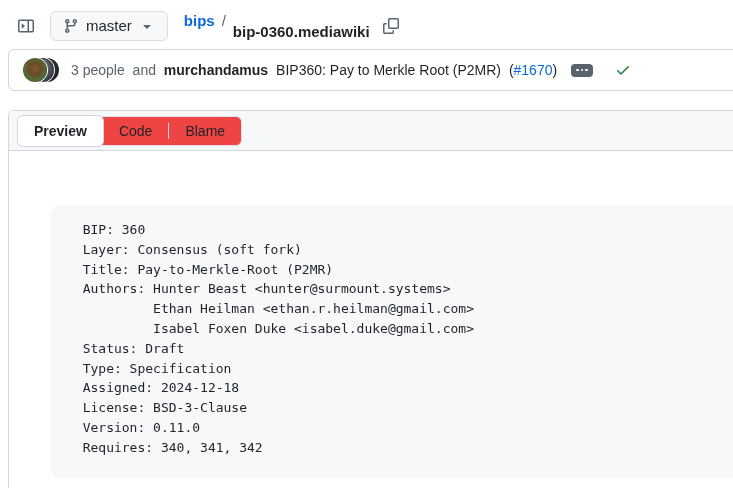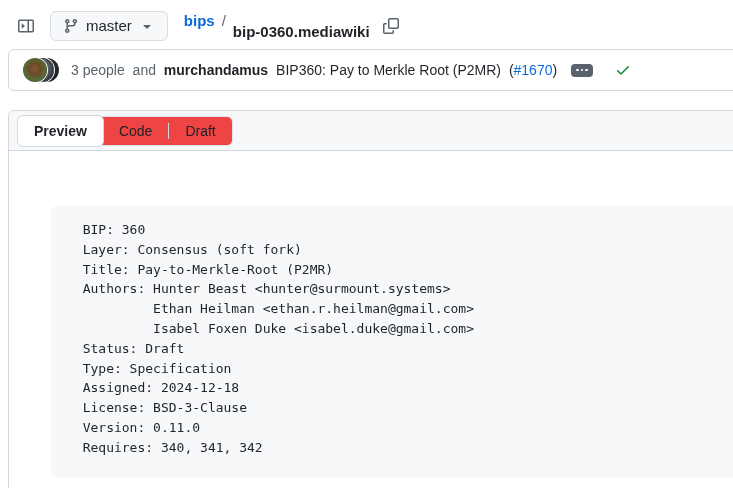--- a/index.html
+++ b/index.html
@@ -211,21 +211,21 @@
 </div>
 
 <div class="gap-16"></div>
 
 <div class="file-box">
   <div class="file-header">
     <div class="segmented">
       <button class="segment active">Preview</button>
       <button class="segment">Code</button>
       <span class="seg-divider"></span>
-      <button class="segment">Draft</button>
+      <button class="segment">Blame</button>
     </div>
   </div>
   <div class="file-content">
     <pre class="wiki-pre">  BIP: 360
   Layer: Consensus (soft fork)
   Title: Pay-to-Merkle-Root (P2MR)
   Authors: Hunter Beast &lt;hunter@surmount.systems&gt;
            Ethan Heilman &lt;ethan.r.heilman@gmail.com&gt;
            Isabel Foxen Duke &lt;isabel.duke@gmail.com&gt;
   Status: Draft

